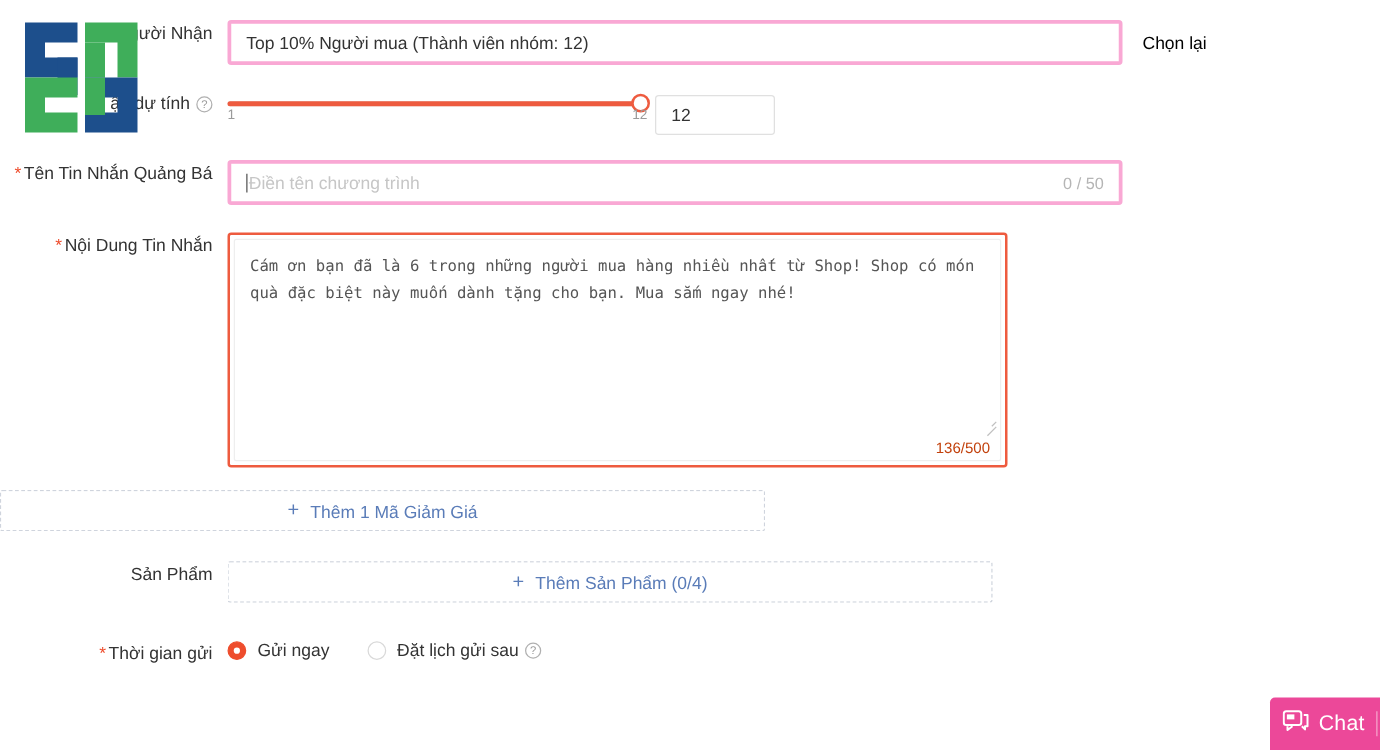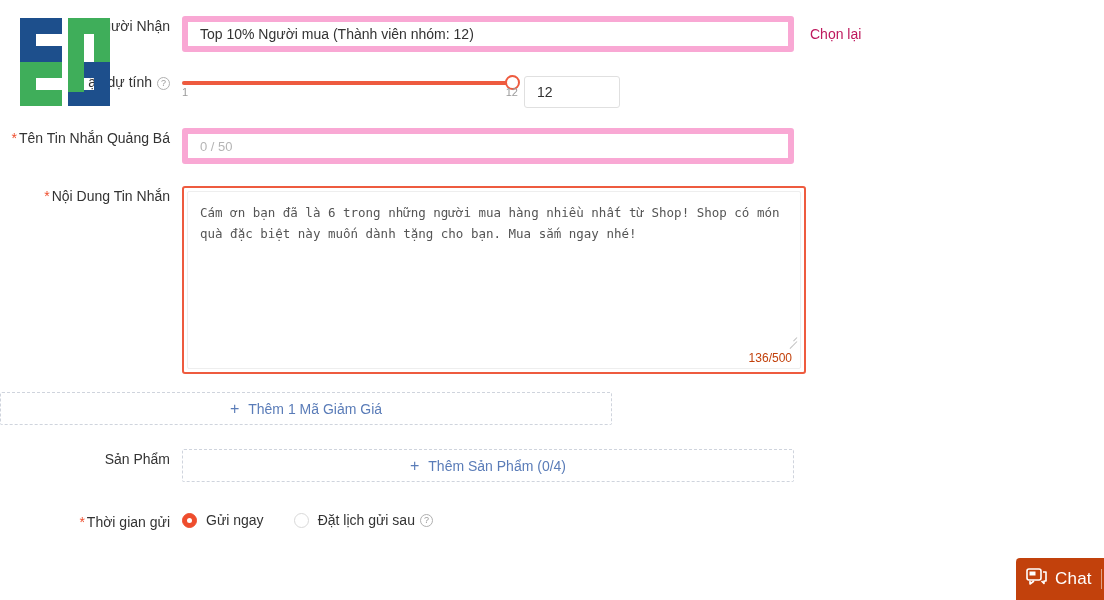--- a/index.html
+++ b/index.html
@@ -47,43 +47,43 @@
     color: #9a9a9a;
     font-size: 9px;
     line-height: 11px;
     text-align: center;
     margin-left: 5px;
     vertical-align: 1px;
   }
 
   
   .inp {
-    width: 612px;
+    width: 716px;
     height: 36px;
-    border: 6px solid #f9a8d4;
+    border: 3px solid #f9a8d4;
     border-radius: 3px;
     background: #fff;
     display: flex;
     align-items: center;
     padding: 0 12px;
     font-size: 14px;
     color: #333;
   }
   .inp .ph { color: #c6c6c6; flex: 1; }
   .inp .val { color: #333; flex: 1; }
   .inp .counter { color: #b5b5b5; font-size: 13px; }
   .caret {
     display: inline-block;
     width: 1px; height: 15px;
     background: #555;
     margin-right: 1px;
     vertical-align: -3px;
   }
   .link {
-    color: #be185d;
+    color: #000000;
     font-size: 14px;
     margin-left: 16px;
     line-height: 36px;
     cursor: pointer;
   }
 
   
   .slider-wrap { width: 330px; position: relative; padding-top: 9px; }
   .track {
     position: relative;
@@ -216,21 +216,21 @@
     width: 5px; height: 5px;
     border-radius: 50%;
     background: #fff;
   }
 
   
   .chat {
     position: absolute;
     right: 0; bottom: 0;
     width: 88px; height: 42px;
-    background: #c2410c;
+    background: #ec4899;
     border-top-left-radius: 4px;
     display: flex;
     align-items: center;
     padding-left: 10px;
     cursor: pointer;
   }
   .chat .ctext {
     color: #fff;
     font-size: 17px;
     margin-left: 7px;
@@ -286,20 +286,21 @@
     <div class="num-inp">
       <span>12</span>
     </div>
   </div>
 
   <div class="row" style="left:0; top:128px;">
     <div class="lbl">
       <span class="req">*</span><span>Tên Tin Nhắn Quảng Bá</span>
     </div>
     <div class="inp">
+      <span class="ph"><span class="caret"></span><span>Điền tên chương trình</span></span>
       <span class="counter">0 / 50</span>
     </div>
   </div>
 
   <div class="row" style="left:0; top:186px;border-radius:19px;">
     <div class="lbl">
       <span class="req">*</span><span>Nội Dung Tin Nhắn</span>
     </div>
     <div class="ta-outer">
       <div class="ta-inner">

